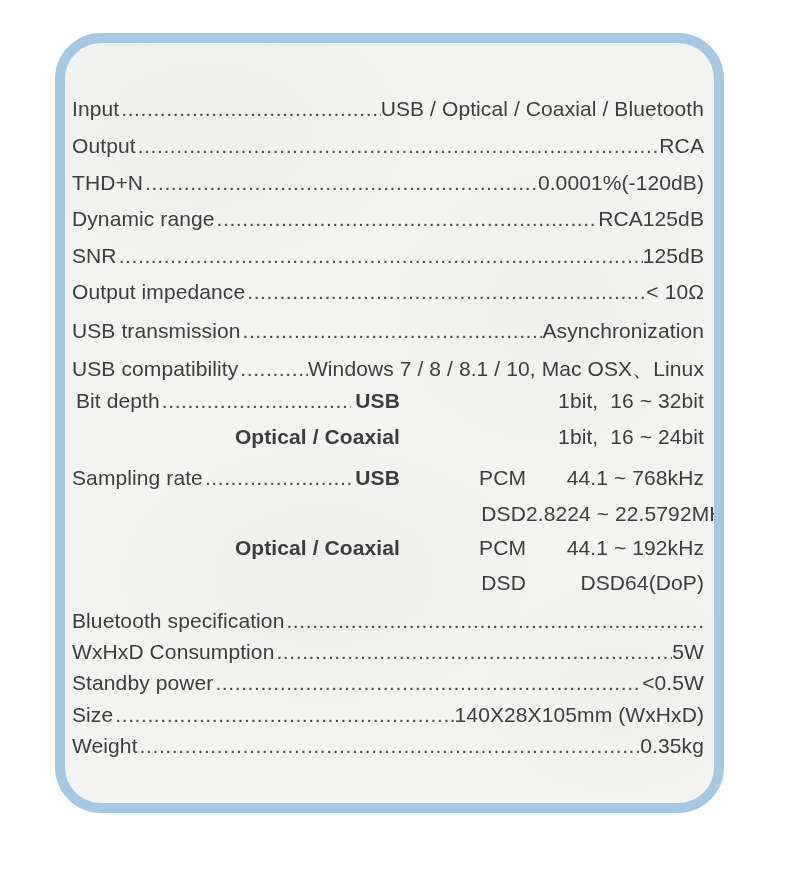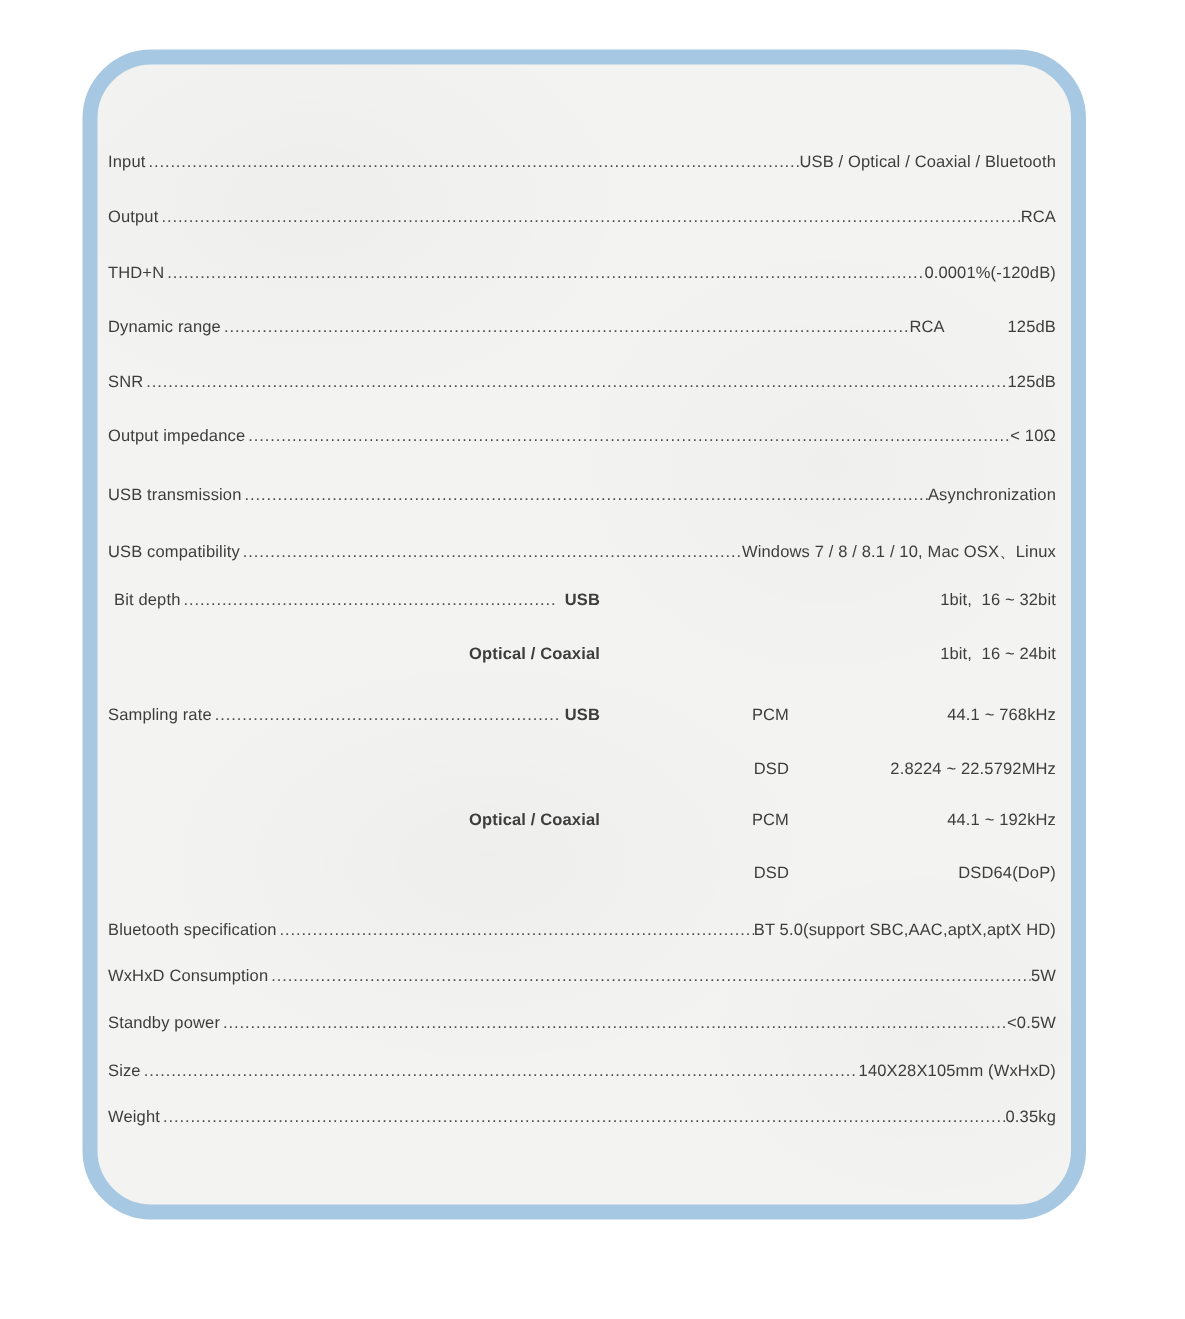--- a/index.html
+++ b/index.html
@@ -17,21 +17,21 @@
       radial-gradient(ellipse 380px 240px at 40% 70%, rgba(0,0,0,0.02), transparent 60%),
       radial-gradient(ellipse 260px 200px at 85% 85%, rgba(0,0,0,0.015), transparent 60%),
       #f3f3f1;
     padding:53px 10px 0 7px;
     overflow:hidden;
   }
 
   .row {
     display:flex; align-items:baseline;
     height:25px; line-height:25px;
-    font-size:11px; letter-spacing:0.1px;
+    font-size:21px; letter-spacing:0.1px;
     white-space:pre;
   }
   .lbl  { white-space:pre; }
   .dots { flex:1 1 auto; overflow:hidden; white-space:nowrap; padding:0 2px; }
   .dots::after {
     content:"......................................................................................................................................................................................................";
     letter-spacing:0.6px; color:#4a4a4a;
   }
   .val     { white-space:pre; text-align:right; }
   .val-end { width:118px; text-align:right; white-space:pre; }
@@ -147,21 +147,20 @@
 
   <div class="row mb13">
     <span class="seg-left"></span>
     <span class="chan">DSD</span>
     <span class="val-flex">DSD64(DoP)</span>
   </div>
 
   <div class="row mb6">
     <span class="lbl">Bluetooth specification</span>
     <span class="dots"></span>
-    <span class="val">BT 5.0(support SBC,AAC,aptX,aptX HD)</span>
   </div>
 
   <div class="row mb6">
     <span class="lbl">WxHxD Consumption</span>
     <span class="dots"></span>
     <span class="val">5W</span>
   </div>
 
   <div class="row mb7">
     <span class="lbl">Standby power</span>

